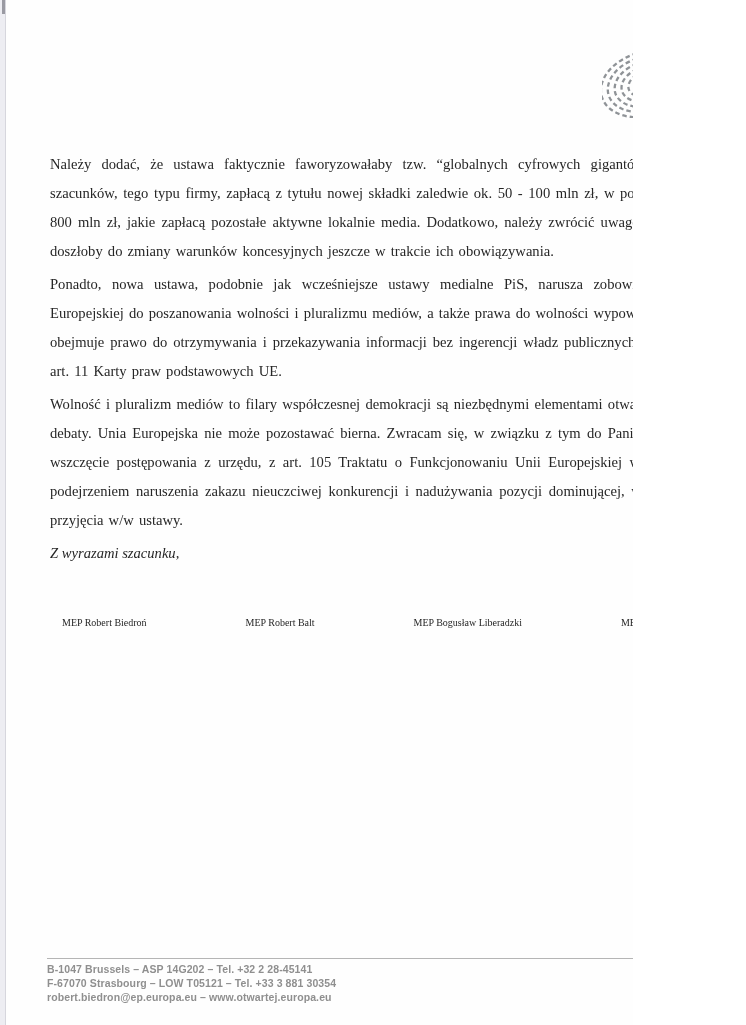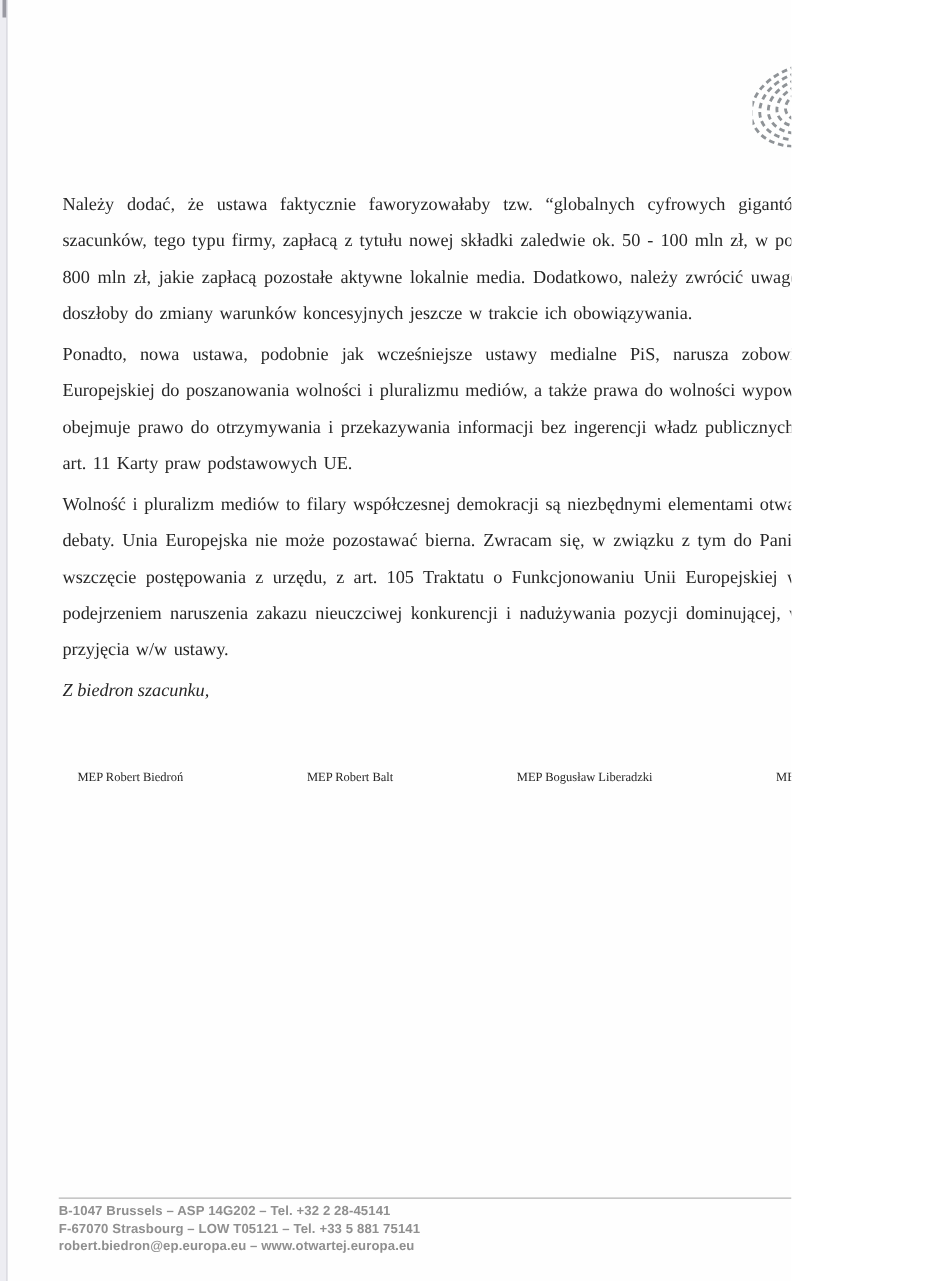--- a/index.html
+++ b/index.html
@@ -111,29 +111,29 @@
         </g>
       </g>
     </svg>
   </div>
 
   <div class="content">
     <p>Należy dodać, że ustawa faktycznie faworyzowałaby tzw. “globalnych cyfrowych gigantów”. Według szacunków, tego typu firmy, zapłacą z tytułu nowej składki zaledwie ok. 50 - 100 mln zł, w porównaniu do 800 mln zł, jakie zapłacą pozostałe aktywne lokalnie media. Dodatkowo, należy zwrócić uwagę na fakt, że doszłoby do zmiany warunków koncesyjnych jeszcze w trakcie ich obowiązywania.</p>
     <p>Ponadto, nowa ustawa, podobnie jak wcześniejsze ustawy medialne PiS, narusza zobowiązanie Unii Europejskiej do poszanowania wolności i pluralizmu mediów, a także prawa do wolności wypowiedzi - które obejmuje prawo do otrzymywania i przekazywania informacji bez ingerencji władz publicznych - w świetle art. 11 Karty praw podstawowych UE.</p>
     <p>Wolność i pluralizm mediów to filary współczesnej demokracji są niezbędnymi elementami otwartej i wolnej debaty. Unia Europejska nie może pozostawać bierna. Zwracam się, w związku z tym do Pani Komisarz o wszczęcie postępowania z urzędu, z art. 105 Traktatu o Funkcjonowaniu Unii Europejskiej w związku z podejrzeniem naruszenia zakazu nieuczciwej konkurencji i nadużywania pozycji dominującej, w przypadku przyjęcia w/w ustawy.</p>
 
-    <div class="closing">Z biedron szacunku,</div>
+    <div class="closing">Z wyrazami szacunku,</div>
 
     <div class="signatories">
       <span>MEP Robert Biedroń</span>
       <span>MEP Robert Balt</span>
       <span>MEP Bogusław Liberadzki</span>
       <span>MEP Łukasz Kohut</span>
     </div>
   </div>
 
   <div class="footer">
     <div>B-1047 Brussels – ASP 14G202 – Tel. +32 2 28-45141</div>
-    <div>F-67070 Strasbourg – LOW T05121 – Tel. +33 5 881 75141</div>
+    <div>F-67070 Strasbourg – LOW T05121 – Tel. +33 3 881 30354</div>
     <div>robert.biedron@ep.europa.eu – www.otwartej.europa.eu</div>
   </div>
 
 </div>
 
 </body></html>

